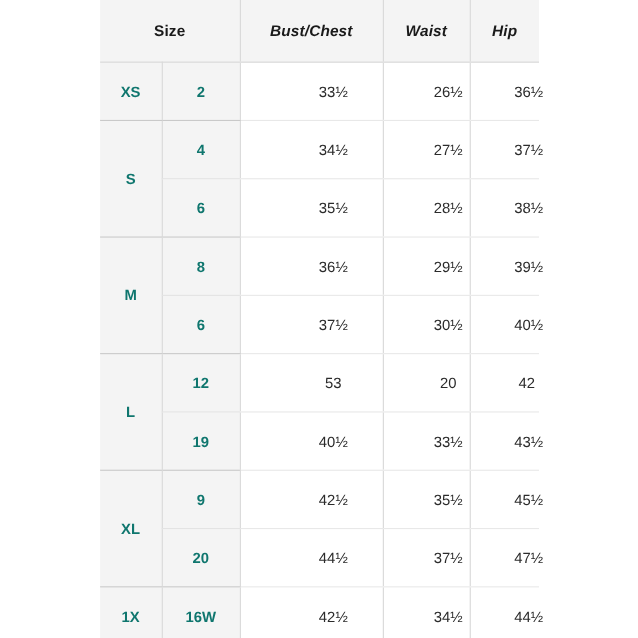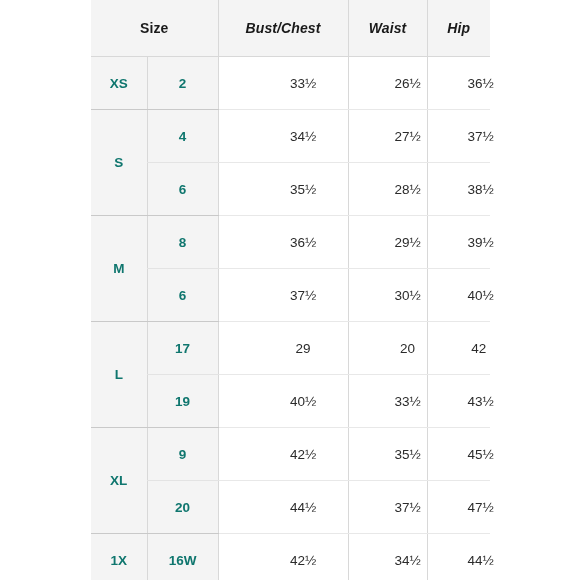--- a/index.html
+++ b/index.html
@@ -144,22 +144,22 @@
           <td class="cell-measure div-l">39½</td>
         </tr>
         <tr class="body-row grp-end">
           <td class="cell-sizenum">6</td>
           <td class="cell-measure div-l">37½</td>
           <td class="cell-measure div-l">30½</td>
           <td class="cell-measure div-l">40½</td>
         </tr>
         <tr class="body-row">
           <td class="cell-sizelabel" rowspan="2">L</td>
-          <td class="cell-sizenum inner-sep">17</td>
-          <td class="cell-measure div-l">29</td>
+          <td class="cell-sizenum inner-sep">12</td>
+          <td class="cell-measure div-l">53</td>
           <td class="cell-measure div-l">20</td>
           <td class="cell-measure div-l">42</td>
         </tr>
         <tr class="body-row grp-end">
           <td class="cell-sizenum">19</td>
           <td class="cell-measure div-l">40½</td>
           <td class="cell-measure div-l">33½</td>
           <td class="cell-measure div-l">43½</td>
         </tr>
         <tr class="body-row">

